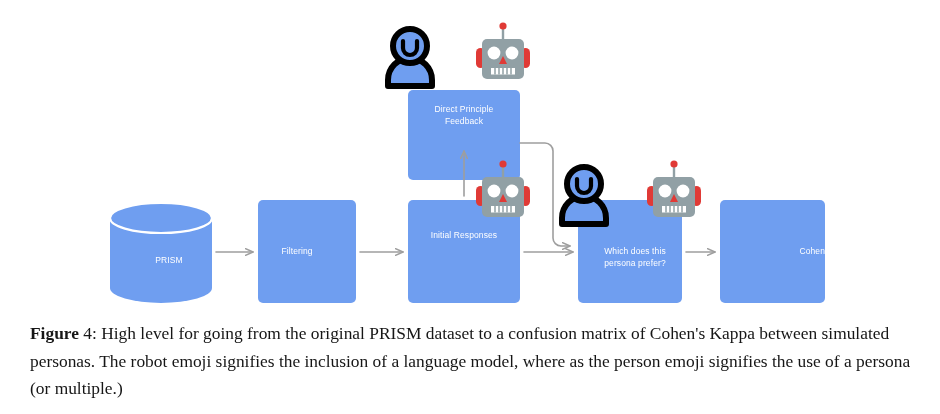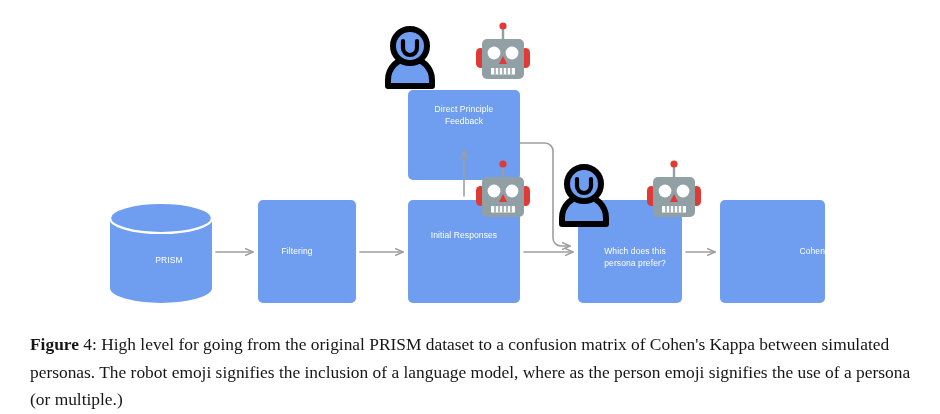--- a/index.html
+++ b/index.html
@@ -46,21 +46,20 @@
   #caption-block {
     position: absolute;
     left: 30px;
     top: 320px;
     width: 884px;
     font-family: "Liberation Serif", serif;
     font-size: 17.4px;
     line-height: 27.5px;
     color: #161616;
     text-align: left;
-    margin-top: 11px;
   }
   #caption-block .figure-word {
     font-weight: bold;
   }
   #caption-text {
     display: inline;
   }
 </style>
 </head>
 <body>

